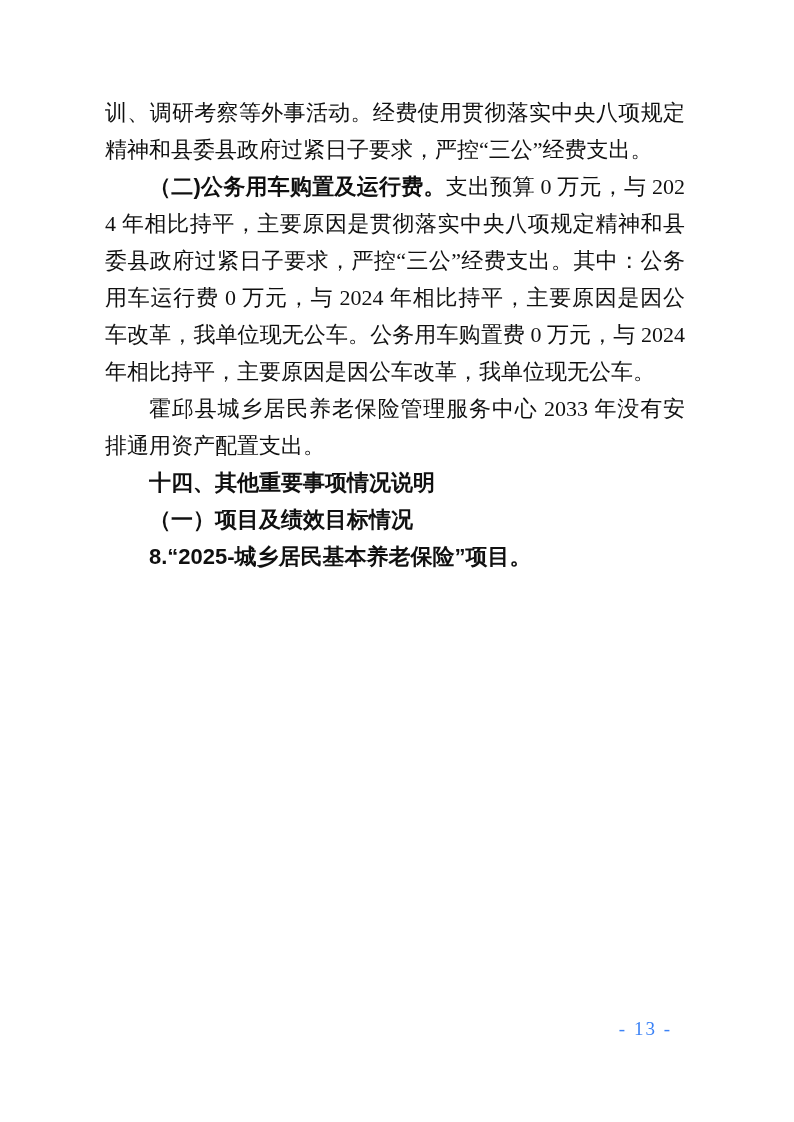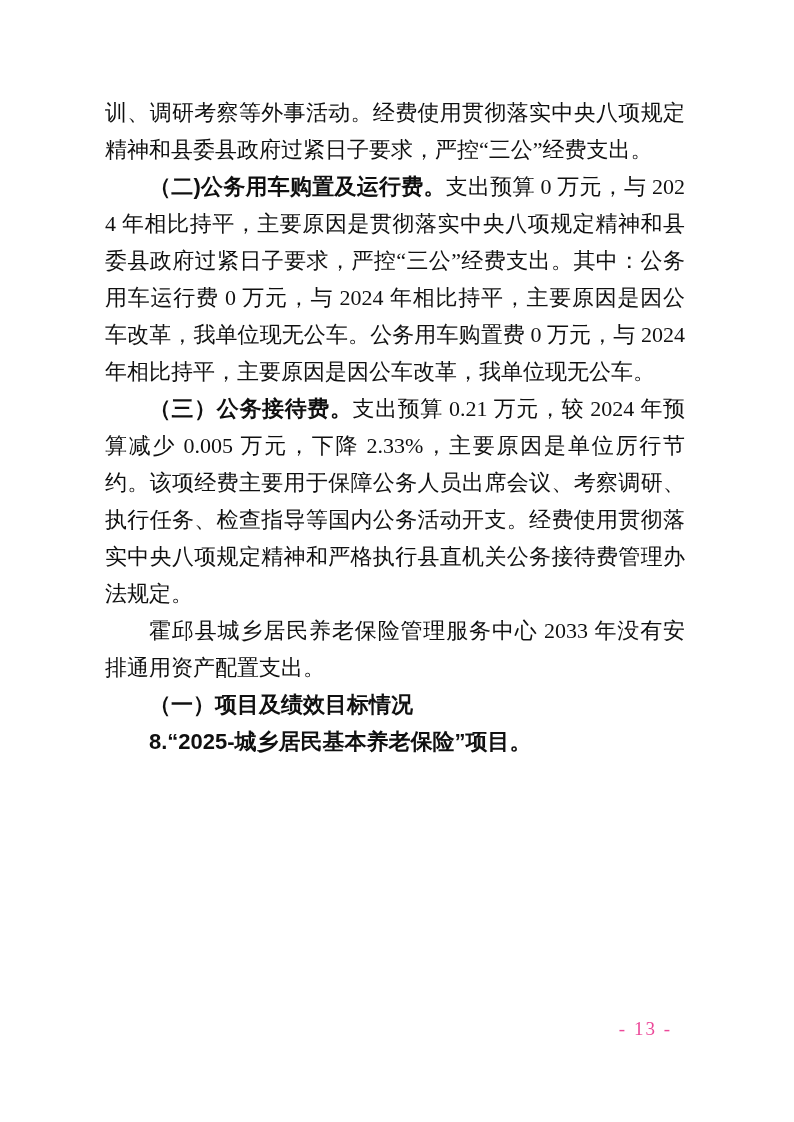--- a/index.html
+++ b/index.html
@@ -32,38 +32,38 @@
     font-weight: bold;
     font-family: "Liberation Sans", "DejaVu Sans", sans-serif;
   }
   .page-number {
     position: absolute;
     right: 122px;
     bottom: 82px;
     font-size: 19px;
     letter-spacing: 2px;
     font-family: "Liberation Serif", "DejaVu Serif", serif;
-    color: #ec4899;
+    color: #3b82f6;
   }
 </style>
 </head>
 <body>
 
 <div class="page">
   <div class="content">
 
     <p class="body-text"><span>训、调研考察等外事活动。经费使用贯彻落实中央八项规定精神和县委县政府过紧日子要求，严控“三公”经费支出。</span></p>
 
     <p class="body-text indent"><b class="lead">（二)公务用车购置及运行费。</b><span>支出预算 0 万元，与 2024 年相比持平，主要原因是贯彻落实中央八项规定精神和县委县政府过紧日子要求，严控“三公”经费支出。其中：公务用车运行费 0 万元，与 2024 年相比持平，主要原因是因公车改革，我单位现无公车。公务用车购置费 0 万元，与 2024 年相比持平，主要原因是因公车改革，我单位现无公车。</span></p>
 
-    <p class="body-text indent"><b class="lead">（三）公务接待费。</b><span>支出预算 0.21 万元，较 2024 年预算减少 0.005 万元，下降 2.33%，主要原因是单位厉行节约。该项经费主要用于保障公务人员出席会议、考察调研、执行任务、检查指导等国内公务活动开支。经费使用贯彻落实中央八项规定精神和严格执行县直机关公务接待费管理办法规定。</span></p>
 
 
     <p class="body-text indent">霍邱县城乡居民养老保险管理服务中心 2033 年没有安排通用资产配置支出。</p>
 
+    <p class="heading indent">十四、其他重要事项情况说明</p>
 
     <p class="heading indent">（一）项目及绩效目标情况</p>
 
     <p class="heading indent">8.“2025-城乡居民基本养老保险”项目。</p>
 
 
   </div>
 
   <div class="page-number">- 13 -</div>
 </div>

